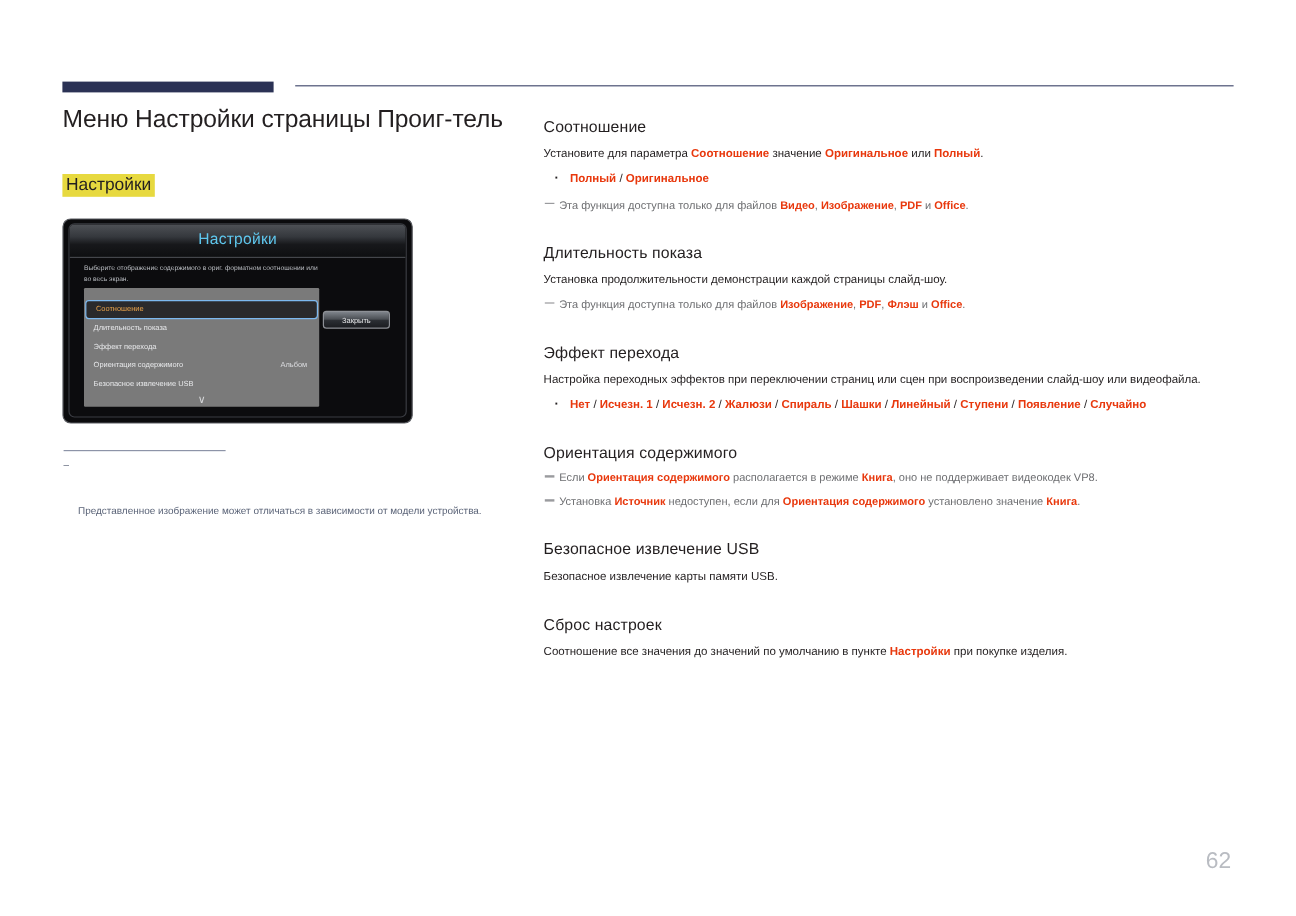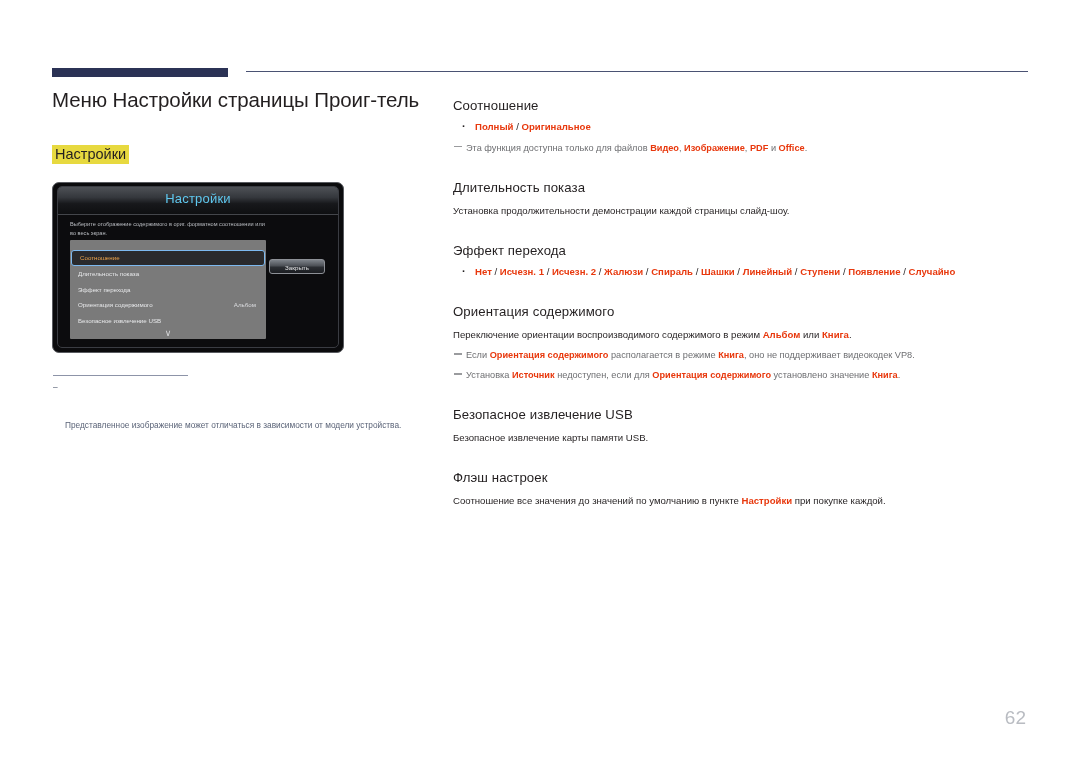--- a/index.html
+++ b/index.html
@@ -312,44 +312,46 @@
 
 <div class="fn-rule"></div>
 <div class="fn-note">
   <span class="dash">–</span>
   <span class="body">Представленное изображение может отличаться в зависимости от модели устройства.</span>
 </div>
 
 <div class="right-col" id="right-col">
     <div class="sec-block first">
       <h2 class="sec">Соотношение</h2>
+      <p class="para"><span>Установите для параметра </span><span class="r">Соотношение</span><span> значение </span><span class="r">Оригинальное</span><span> или </span><span class="r">Полный</span><span>.</span></p>
       <ul class="opts">
         <li><span>Полный</span><span class="sep"> / </span><span>Оригинальное</span></li>
       </ul>
       <p class="note"><span>Эта функция доступна только для файлов </span><span class="r">Видео</span><span>, </span><span class="r">Изображение</span><span>, </span><span class="r">PDF</span><span> и </span><span class="r">Office</span><span>.</span></p>
     </div>
     <div class="sec-block">
       <h2 class="sec">Длительность показа</h2>
       <p class="para"><span>Установка продолжительности демонстрации каждой страницы слайд-шоу.</span></p>
+      <p class="note"><span>Эта функция доступна только для файлов </span><span class="r">Изображение</span><span>, </span><span class="r">PDF</span><span>, </span><span class="r">Флэш</span><span> и </span><span class="r">Office</span><span>.</span></p>
     </div>
     <div class="sec-block">
       <h2 class="sec">Эффект перехода</h2>
+      <p class="para"><span>Настройка переходных эффектов при переключении страниц или сцен при воспроизведении слайд-шоу или видеофайла.</span></p>
       <ul class="opts">
         <li><span>Нет</span><span class="sep"> / </span><span>Исчезн. 1</span><span class="sep"> / </span><span>Исчезн. 2</span><span class="sep"> / </span><span>Жалюзи</span><span class="sep"> / </span><span>Спираль</span><span class="sep"> / </span><span>Шашки</span><span class="sep"> / </span><span>Линейный</span><span class="sep"> / </span><span>Ступени</span><span class="sep"> / </span><span>Появление</span><span class="sep"> / </span><span>Случайно</span></li>
       </ul>
     </div>
     <div class="sec-block">
       <h2 class="sec">Ориентация содержимого</h2>
-      <p class="para"><span>Переключение ориентации воспроизводимого содержимого в режим </span><span class="r">Альбом</span><span> или </span><span class="r">Книга</span><span>.</span></p>
       <p class="note"><span>Если </span><span class="r">Ориентация содержимого</span><span> располагается в режиме </span><span class="r">Книга</span><span>, оно не поддерживает видеокодек VP8.</span></p>
       <p class="note"><span>Установка </span><span class="r">Источник</span><span> недоступен, если для </span><span class="r">Ориентация содержимого</span><span> установлено значение </span><span class="r">Книга</span><span>.</span></p>
     </div>
     <div class="sec-block">
       <h2 class="sec">Безопасное извлечение USB</h2>
       <p class="para"><span>Безопасное извлечение карты памяти USB.</span></p>
     </div>
     <div class="sec-block">
-      <h2 class="sec">Флэш настроек</h2>
-      <p class="para"><span>Соотношение все значения до значений по умолчанию в пункте </span><span class="r">Настройки</span><span> при покупке каждой.</span></p>
+      <h2 class="sec">Сброс настроек</h2>
+      <p class="para"><span>Соотношение все значения до значений по умолчанию в пункте </span><span class="r">Настройки</span><span> при покупке изделия.</span></p>
     </div>
   </div>
 
 <div class="page-num">62</div>
 
 </body></html>

